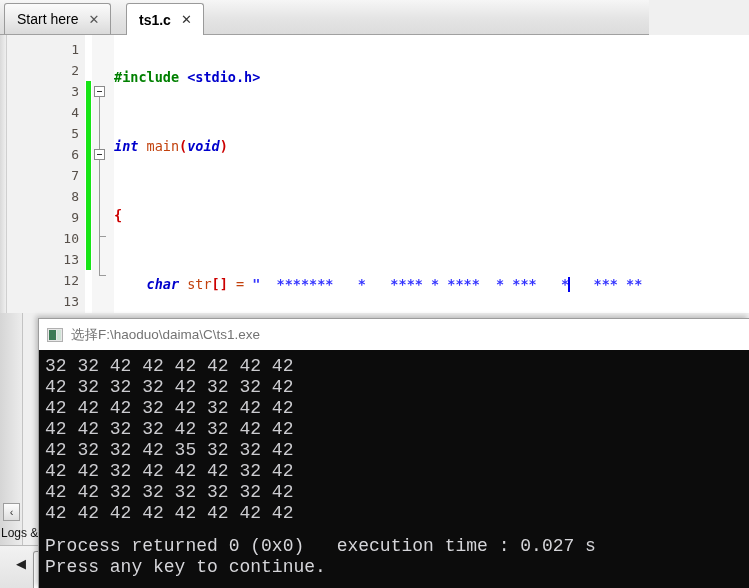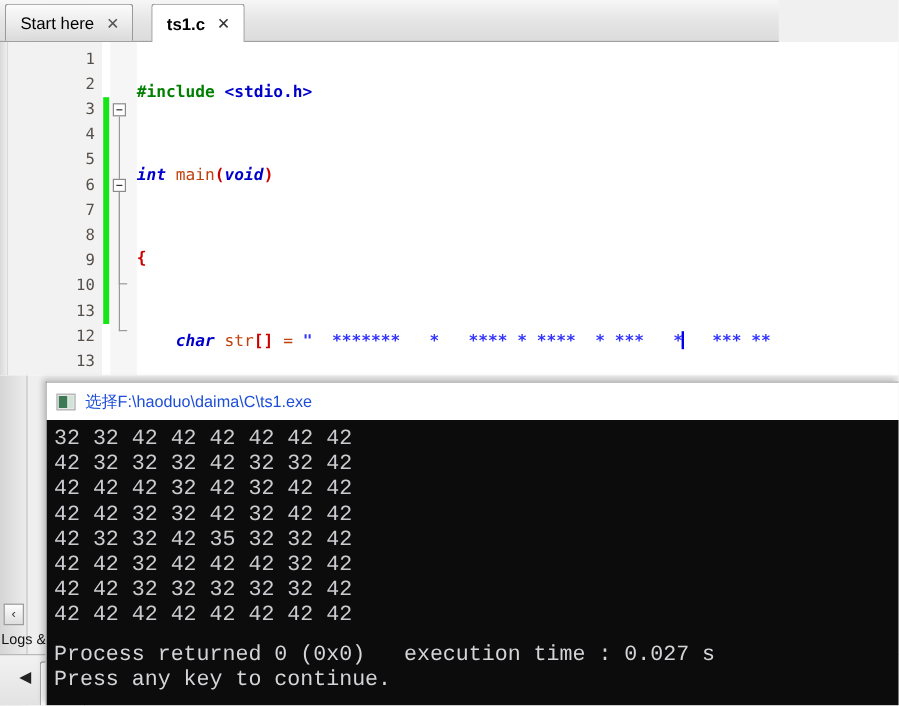--- a/index.html
+++ b/index.html
@@ -169,21 +169,21 @@
     background:#e8e8e8; border:1px solid #b0b0b0; box-sizing:border-box;
   }
   .console-icon:before {
     content:""; position:absolute; left:1px; top:1px; width:7px; height:10px; background:#3c7a55;
   }
   .console-icon:after {
     content:""; position:absolute; left:9px; top:1px; width:4px; height:10px; background:#cfe3d6;
   }
   .console-title-text {
     font-family:"Liberation Sans", sans-serif;
-    font-size:13.5px; color:#1d4ed8; white-space:nowrap;
+    font-size:13.5px; color:#737373; white-space:nowrap;
   }
   .console-body {
     position:absolute; left:0; top:31px; right:0; bottom:0;
     background: #0c0c0c;
     padding: 6px 0 0 6px;
     box-sizing: border-box;
     overflow:hidden;
   }
   .console-body .row {
     font-family: Liberation Mono, monospace;

